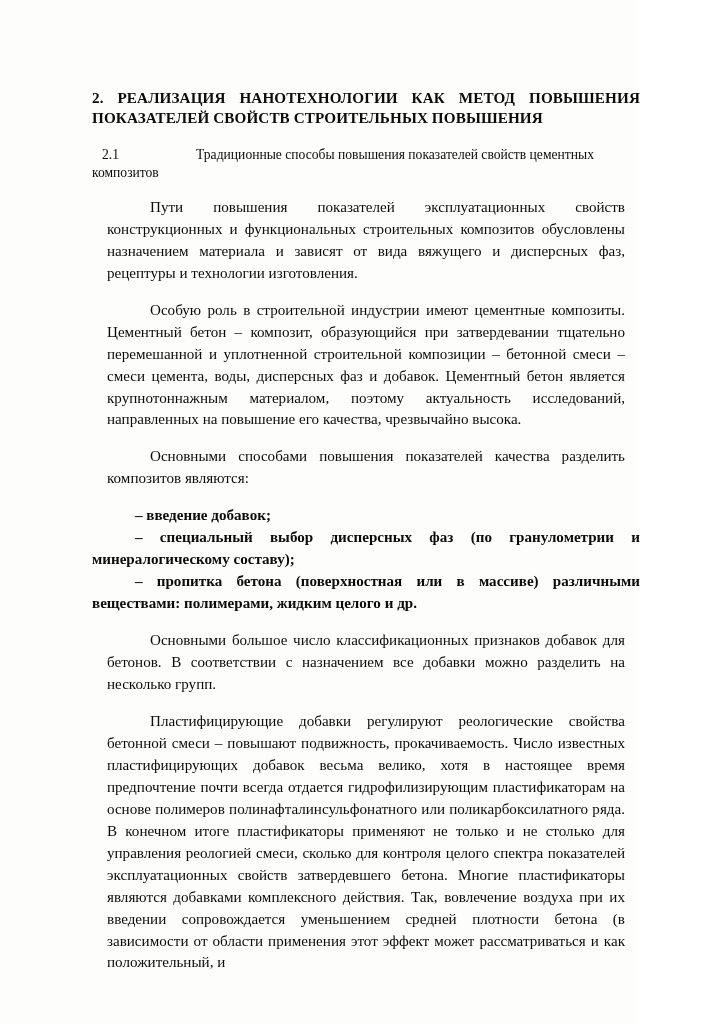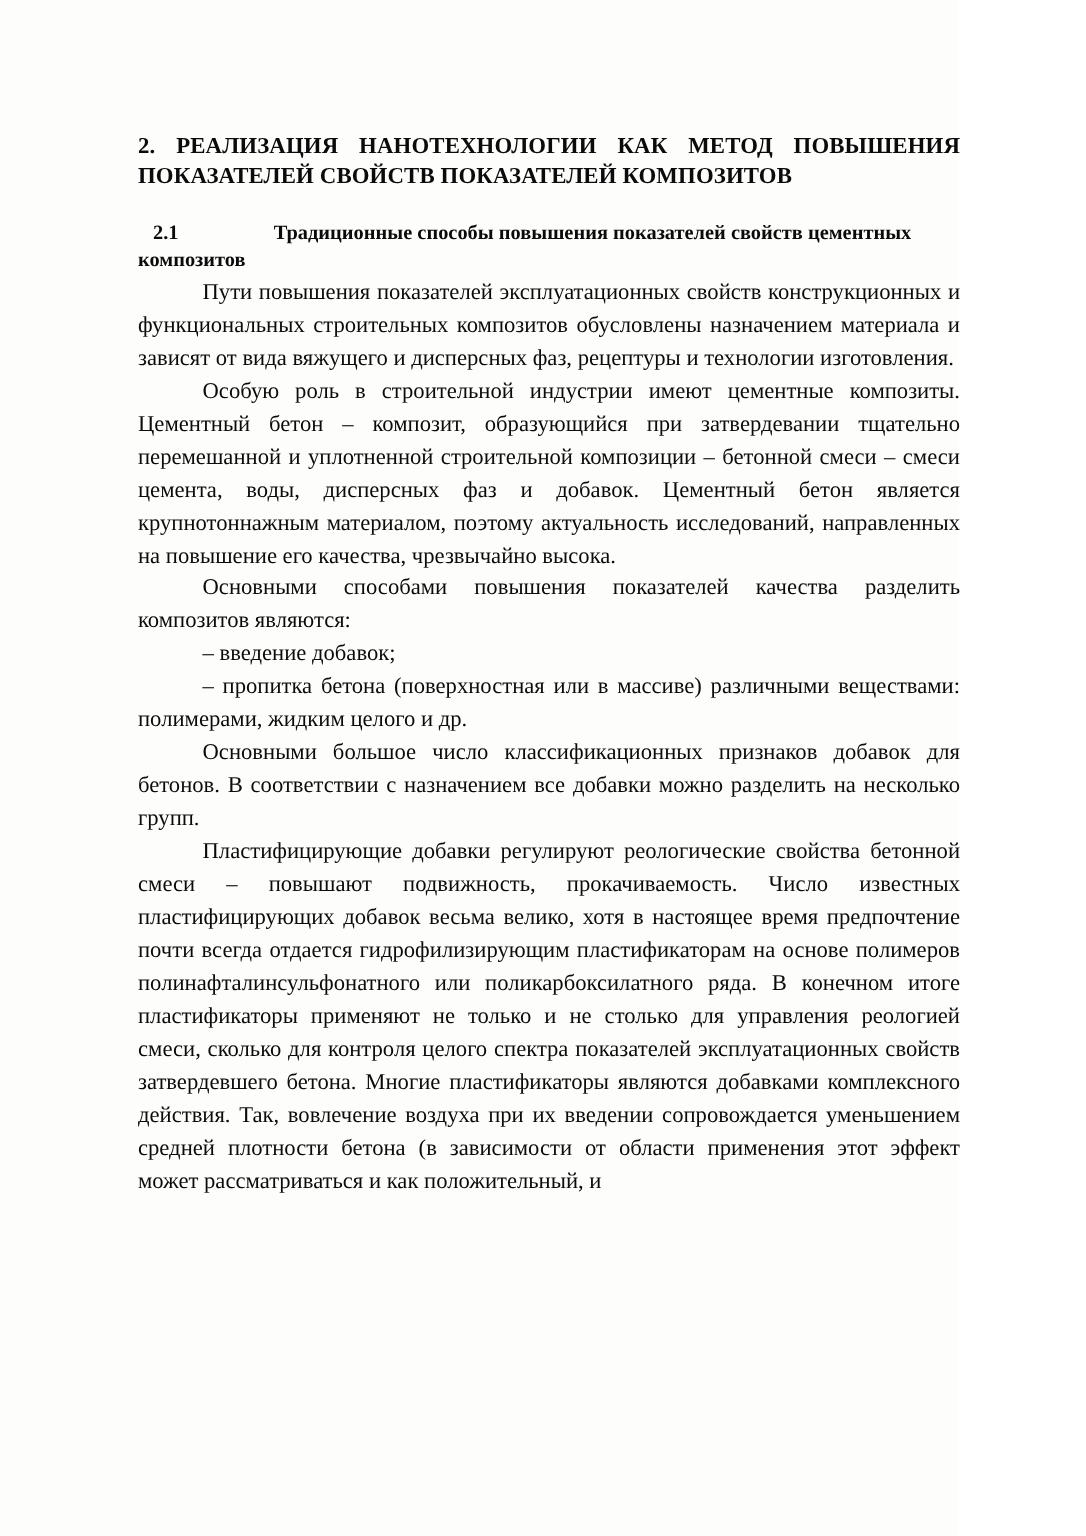--- a/index.html
+++ b/index.html
@@ -42,21 +42,21 @@
     text-align: justify;
     text-align-last: justify;
   }
   .chapter-heading .line2 {
     display: block;
   }
 
   
   .section-heading {
     font-size: 13.6px;
-    font-weight: bold;
+    font-weight: normal;
     line-height: 1.34;
     margin: 0 0 3px 0;
     text-align: center;
   }
   .section-heading .sec-num {
     float: left;
     padding-left: 10px;
   }
   .section-heading .sec-title {
     display: block;
@@ -69,54 +69,56 @@
     padding-left: 0;
     text-align: left;
   }
 
   
   p.body {
     font-size: 15.1px;
     line-height: 1.455;
     text-align: justify;
     text-align-last: left;
-    margin: 0;
+    margin: 15px;
     text-indent: 43px;
     hyphens: manual;
   }
   p.dash-item {
     font-size: 15.1px;
     line-height: 1.455;
     text-align: justify;
     text-align-last: left;
     margin: 0;
     text-indent: 43px;
+    font-weight: bold;
   }
 </style>
 </head>
 <body>
 
 <div class="page">
   <div class="content">
 
     <h1 class="chapter-heading">
       <span class="line1">2.  РЕАЛИЗАЦИЯ  НАНОТЕХНОЛОГИИ  КАК  МЕТОД  ПОВЫШЕНИЯ</span>
-      <span class="line2">ПОКАЗАТЕЛЕЙ СВОЙСТВ ПОКАЗАТЕЛЕЙ КОМПОЗИТОВ</span>
+      <span class="line2">ПОКАЗАТЕЛЕЙ СВОЙСТВ СТРОИТЕЛЬНЫХ ПОВЫШЕНИЯ</span>
     </h1>
 
     <h2 class="section-heading">
       <span class="sec-num">2.1</span>
       <span class="sec-title">Традиционные способы повышения показателей свойств цементных</span>
       <span class="sec-title-tail">композитов</span>
     </h2>
 
     <p class="body">Пути повышения показателей эксплуатационных свойств конструкционных и функциональных строительных композитов обусловлены назначением материала и зависят от вида вяжущего и дисперсных фаз, рецептуры и технологии изготовления.</p>
     <p class="body">Особую роль в строительной индустрии имеют цементные композиты. Цементный бетон – композит, образующийся при затвердевании тщательно перемешанной и уплотненной строительной композиции – бетонной смеси – смеси цемента, воды, дисперсных фаз и добавок. Цементный бетон является крупнотоннажным материалом, поэтому актуальность исследований, направленных на повышение его качества, чрезвычайно высока.</p>
     <p class="body">Основными способами повышения показателей качества разделить композитов являются:</p>
 
     <p class="dash-item">– введение добавок;</p>
+    <p class="dash-item">– специальный выбор дисперсных фаз (по гранулометрии и минералогическому составу);</p>
     <p class="dash-item">– пропитка бетона (поверхностная или в массиве) различными веществами: полимерами, жидким целого и др.</p>
 
     <p class="body">Основными большое число классификационных признаков добавок для бетонов. В соответствии с назначением все добавки можно разделить на несколько групп.</p>
     <p class="body">Пластифицирующие добавки регулируют реологические свойства бетонной смеси – повышают подвижность, прокачиваемость. Число известных пластифицирующих добавок весьма велико, хотя в настоящее время предпочтение почти всегда отдается гидрофилизирующим пластификаторам на основе полимеров полинафталинсульфонатного или поликарбоксилатного ряда. В конечном итоге пластификаторы применяют не только и не столько для управления реологией смеси, сколько для контроля целого спектра показателей эксплуатационных свойств затвердевшего бетона. Многие пластификаторы являются добавками комплексного действия. Так, вовлечение воздуха при их введении сопровождается уменьшением средней плотности бетона (в зависимости от области применения этот эффект может рассматриваться и как положительный, и</p>
 
   </div>
 </div>
 
 </body></html>

